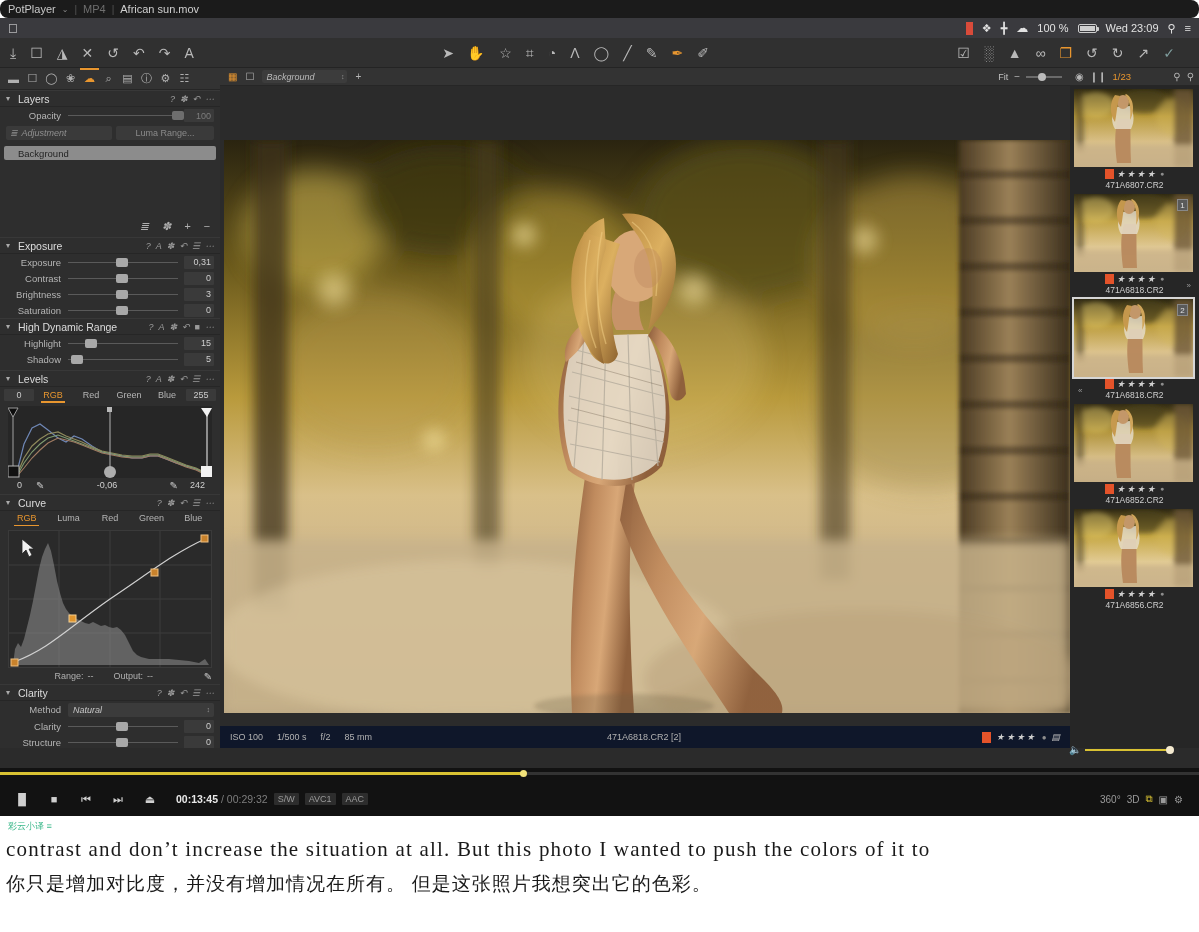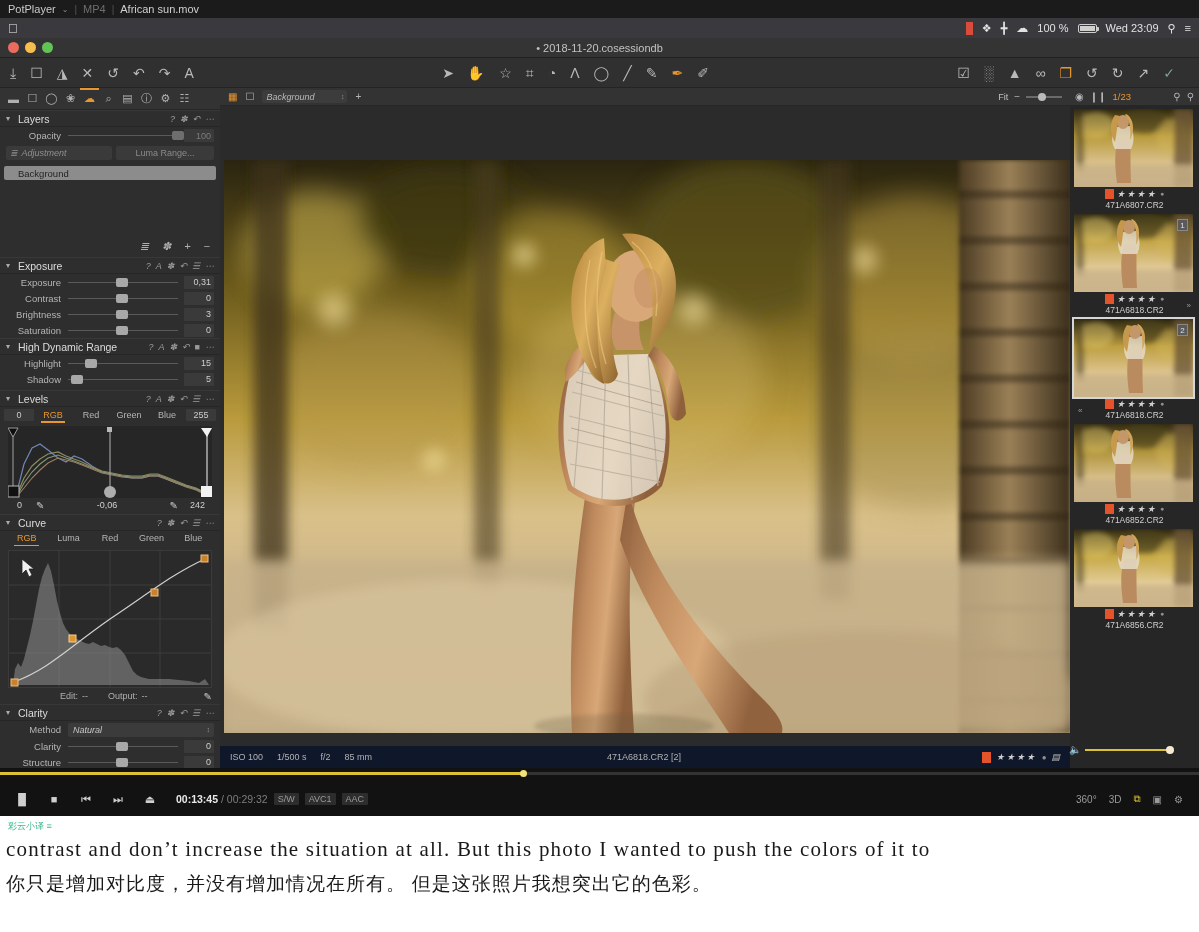--- a/index.html
+++ b/index.html
@@ -8,21 +8,21 @@
     background: #ffffff;
     font-family: "Liberation Sans", sans-serif;
     overflow: hidden;
   }
   #app { position: relative; width: 1199px; height: 932px; }
 
   
   .pp-titlebar {
     position: absolute; left: 0; top: 0; width: 1199px; height: 18px;
     background: #1b1b1b; display: flex; align-items: center;
-    padding-left: 8px; gap: 6px;
+    padding-left: 8px; gap: 6px; border-radius: 8px;
   }
   .pp-app { color: #c9c9c9; font-size: 11px; }
   .pp-caret { color: #8a8a8a; font-size: 8px; }
   .pp-sep { color: #555; font-size: 10px; }
   .pp-fmt { color: #6e6e6e; font-size: 11px; }
   .pp-file { color: #cfcfcf; font-size: 11px; }
 
   
   .mac-menubar {
     position: absolute; left: 0; top: 18px; width: 1199px; height: 20px;
@@ -224,21 +224,21 @@
   .pp-btnbar { display: flex; align-items: center; height: 34px; padding: 0 6px; }
   .pp-btn {
     width: 32px; height: 26px; display: flex; align-items: center; justify-content: center;
     color: #cfcfcf; font-size: 11px;
   }
   .pp-time { color: #e8e8e8; font-size: 10.5px; margin-left: 10px; }
   .pp-time .tot { color: #7e7e7e; }
   .pp-chip {
     background: #2d2d2d; color: #9a9a9a; font-size: 9px; padding: 1px 4px; margin-left: 6px; border-radius: 1px;
   }
-  .pp-right { margin-left: auto; display: flex; align-items: center; gap: 12px; padding-right: 10px; }
+  .pp-right { margin-left: auto; display: flex; align-items: center; gap: 6px; padding-right: 10px; }
   .pp-r-ic { color: #9a9a9a; font-size: 10px; }
   .pp-r-ic.active { color: #d9c233; }
   .vol-wrap { position: absolute; right: 28px; top: -24px; display: flex; align-items: center; gap: 3px; }
   .vol-track { width: 86px; height: 2px; background: #d9c233; position: relative; }
   .vol-knob { position: absolute; right: -3px; top: -3px; width: 8px; height: 8px; border-radius: 50%; background: #f4ead0; }
 
   
   .sub-area {
     position: absolute; left: 0; top: 816px; width: 1199px; height: 116px; background: #fff;
   }
@@ -282,28 +282,20 @@
           </span>
       </span>
       <span class="mi">Wed 23:09</span>
       <span class="mi">⚲</span>
       <span class="mi">≡</span>
     </div>
   </div>
 
   <div class="co-window">
 
-    <div class="co-titlebar">
-      <div class="traffic">
-        <span class="tl r"></span>
-        <span class="tl y"></span>
-        <span class="tl g"></span>
-      </div>
-      <div class="co-title">• 2018-11-20.cosessiondb</div>
-    </div>
 
     <div class="co-toolbar">
       <div class="tb-group" id="tb-left">
           <span class="tb-ic">⤓</span>
           <span class="tb-ic">☐</span>
           <span class="tb-ic">◮</span>
           <span class="tb-ic">✕</span>
           <span class="tb-ic">↺</span>
           <span class="tb-ic">↶</span>
           <span class="tb-ic">↷</span>
@@ -541,21 +533,21 @@
               <rect x="60" y="84" width="7" height="7" fill="#e0962f" stroke="#f5cf92" stroke-width="1"></rect>
               <rect x="142" y="38" width="7" height="7" fill="#c8822c" stroke="#f0c080" stroke-width="1"></rect>
               <rect x="192" y="4" width="7" height="7" fill="#c8822c" stroke="#f0c080" stroke-width="1"></rect>
               <g>
                 <polygon points="13,8 13,23 17,19 20,26 23,24 20,18 25,18" fill="#f0f0f0" stroke="#222" stroke-width="0.8"></polygon>
               </g>
             </svg>
           </div>
           <div class="curve-foot">
             <span style="flex:1"></span>
-            <span>Edit:</span>
+            <span>Range:</span>
             <span>--</span>
             <span style="width:12px"></span>
             <span>Output:</span>
             <span>--</span>
             <span style="flex:1"></span>
             <span class="eyedrop">✎</span>
           </div>
 
           <div class="tool-sec-head">
             <span class="tw-arrow">▾</span>

